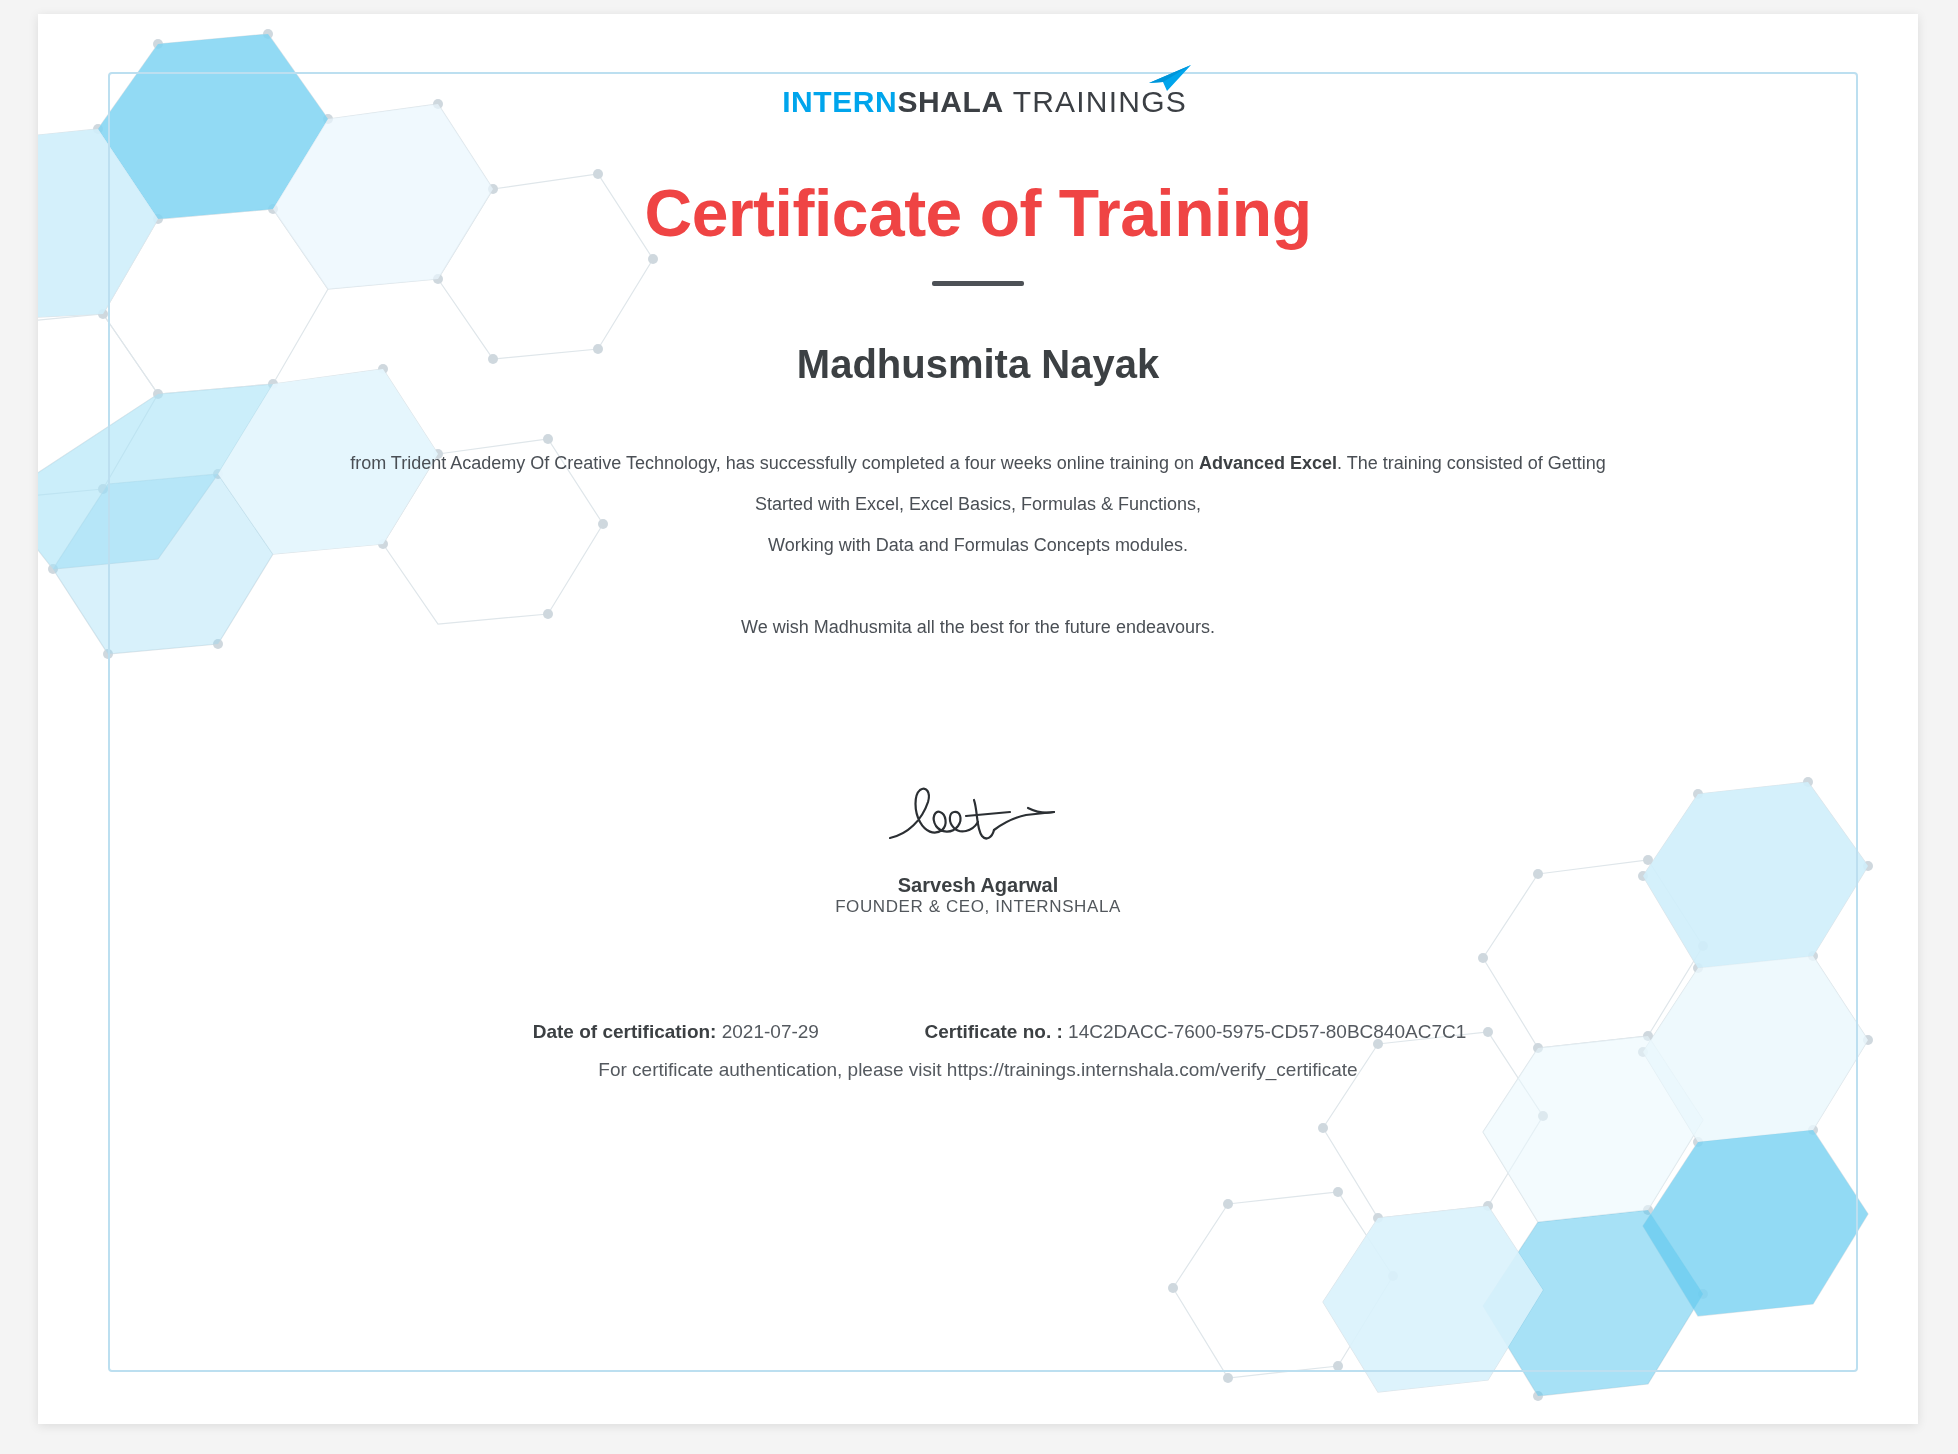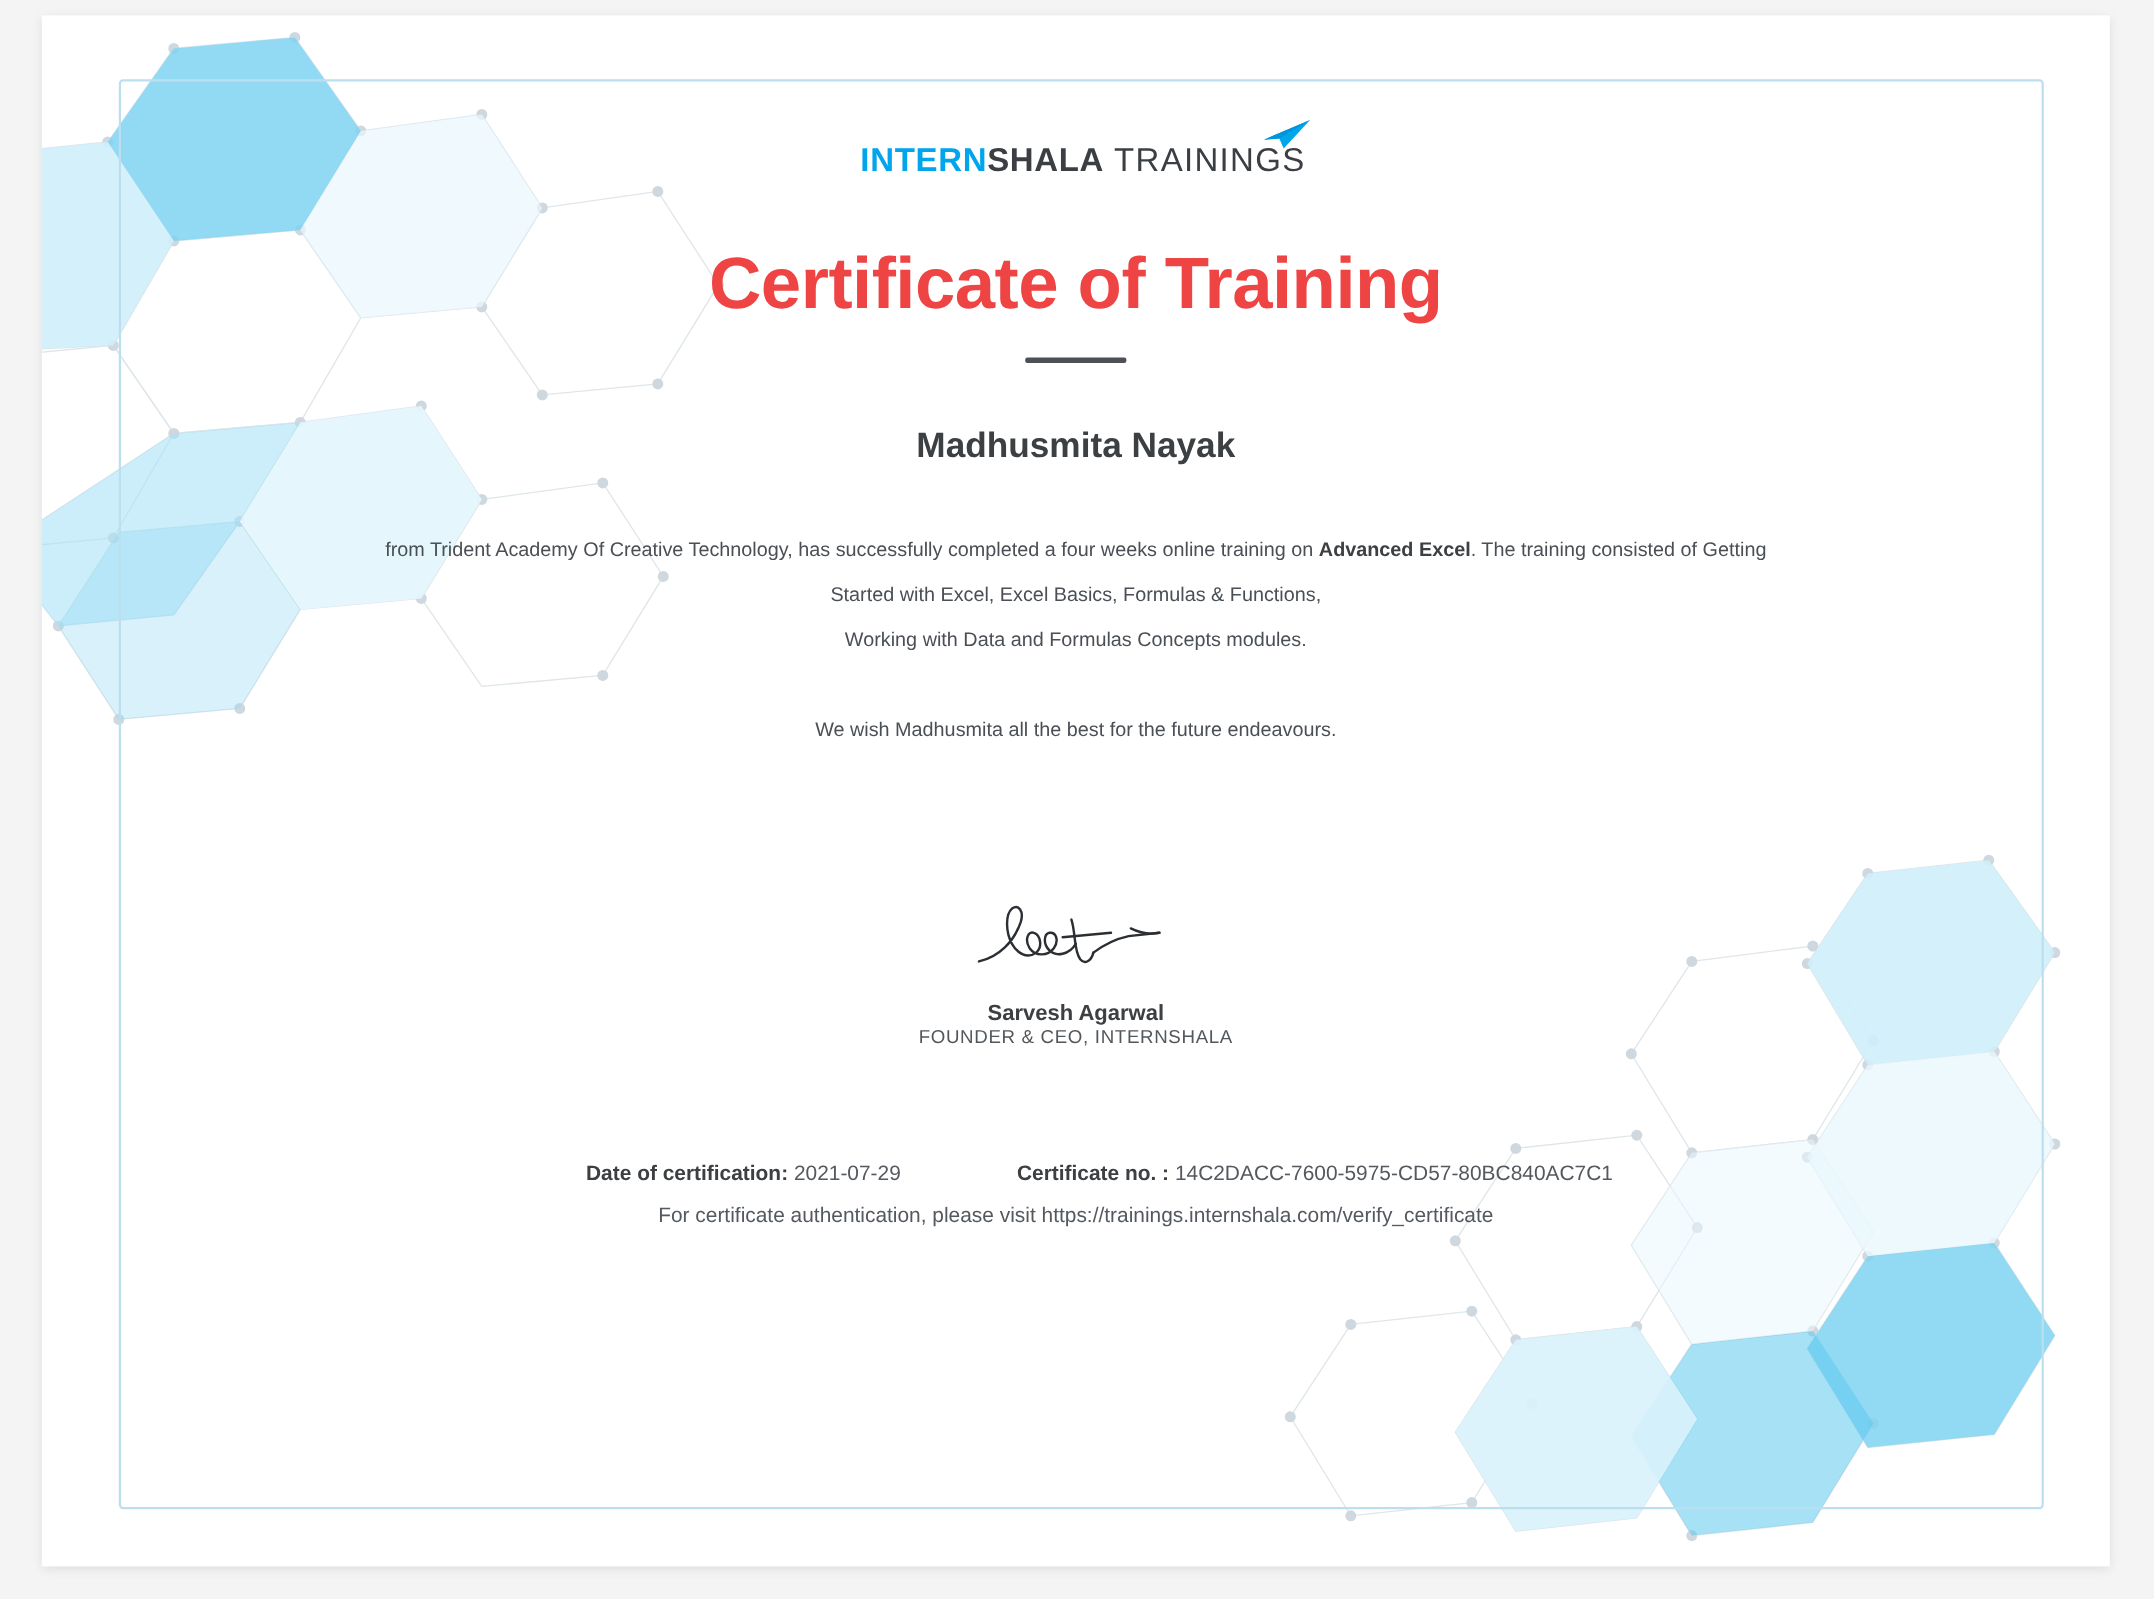--- a/index.html
+++ b/index.html
@@ -49,21 +49,21 @@
 
   .content {
     position: relative;
     z-index: 10;
     width: 100%;
     text-align: center;
   }
 
   
   .logo-wrap {
-    margin-top: 115px;
+    margin-top: 71px;
     display: flex;
     justify-content: center;
     align-items: flex-end;
     gap: 0px;
     padding-left: 13px;
   }
   .logo-text {
     font-size: 30px;
     letter-spacing: 0.6px;
     font-weight: 700;
@@ -91,21 +91,21 @@
   }
   .rule {
     width: 92px;
     height: 5px;
     background: #4d5156;
     margin: 30px auto 0 auto;
     border-radius: 2px;
   }
   .recipient {
     margin-top: 56px;
-    font-size: 32px;
+    font-size: 40px;
     font-weight: 700;
     color: #3c4043;
   }
   .body-text {
     margin: 56px auto 0 auto;
     width: 1300px;
     font-size: 18px;
     line-height: 41px;
     color: #4a4f55;
   }

